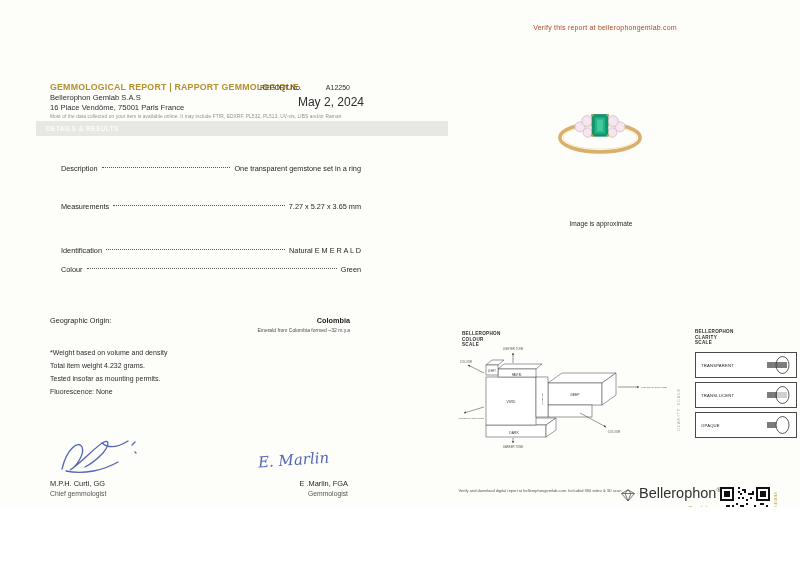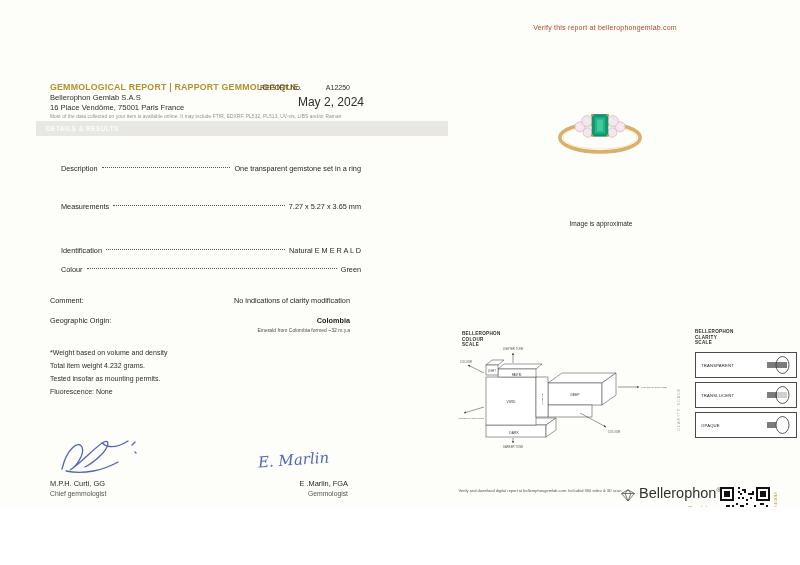--- a/index.html
+++ b/index.html
@@ -97,24 +97,20 @@
     <span class="lbl">Identification</span>
     <span class="leader"></span>
     <span class="val">Natural  E M E R A L D</span>
   </div>
   <div class="abs drow" style="top:264px">
     <span class="lbl">Colour</span>
     <span class="leader"></span>
     <span class="val">Green</span>
   </div>
 
-  <div class="abs kv" style="top:296px">
-    <span>Comment:</span>
-    <span>No indications of clarity modification</span>
-  </div>
   <div class="abs kv" style="top:316px">
     <span>Geographic Origin:</span>
     <span style="font-weight:bold">Colombia</span>
   </div>
   <div class="abs origin-note">Emerald from Colombia formed ~32 m.y.a</div>
 
   <div class="abs footnotes">
     <div>*Weight based on volume and density</div>
     <div>Total item weight 4.232 grams.</div>
     <div>Tested insofar as mounting permits.</div>

